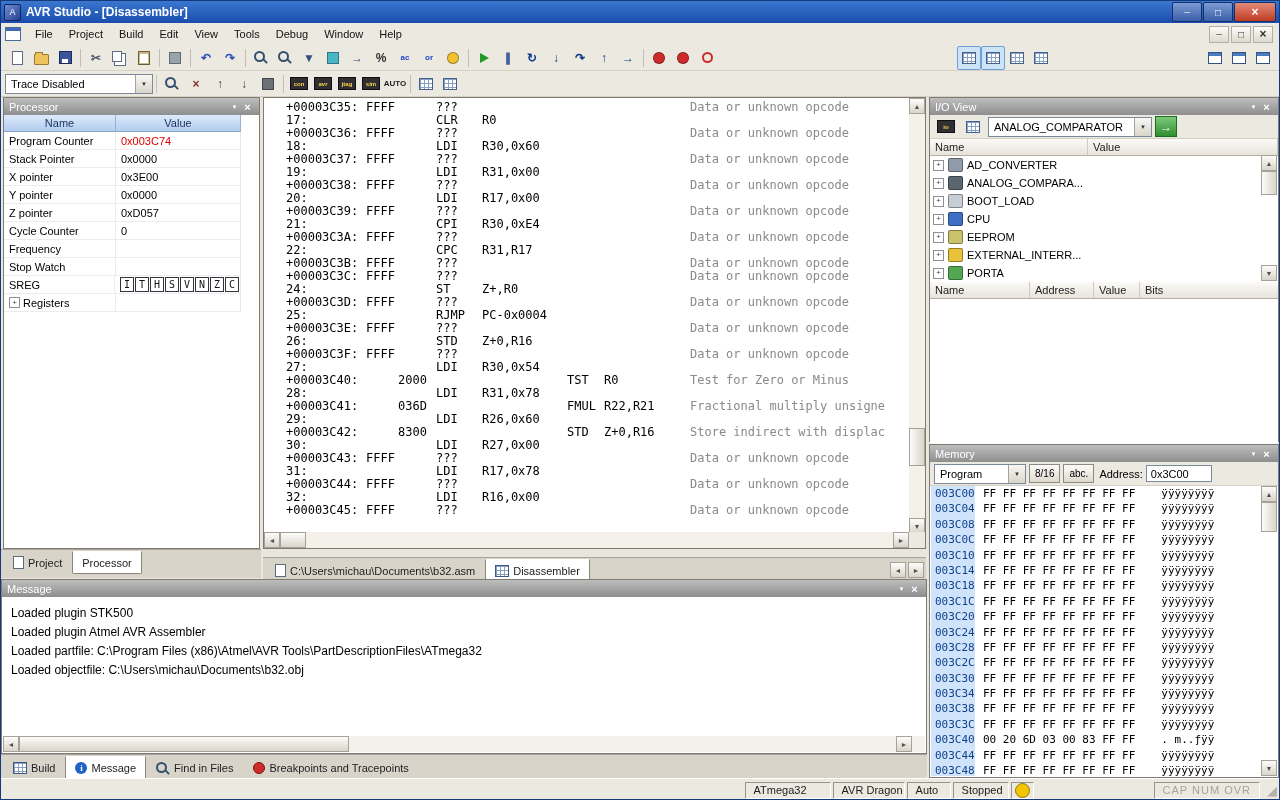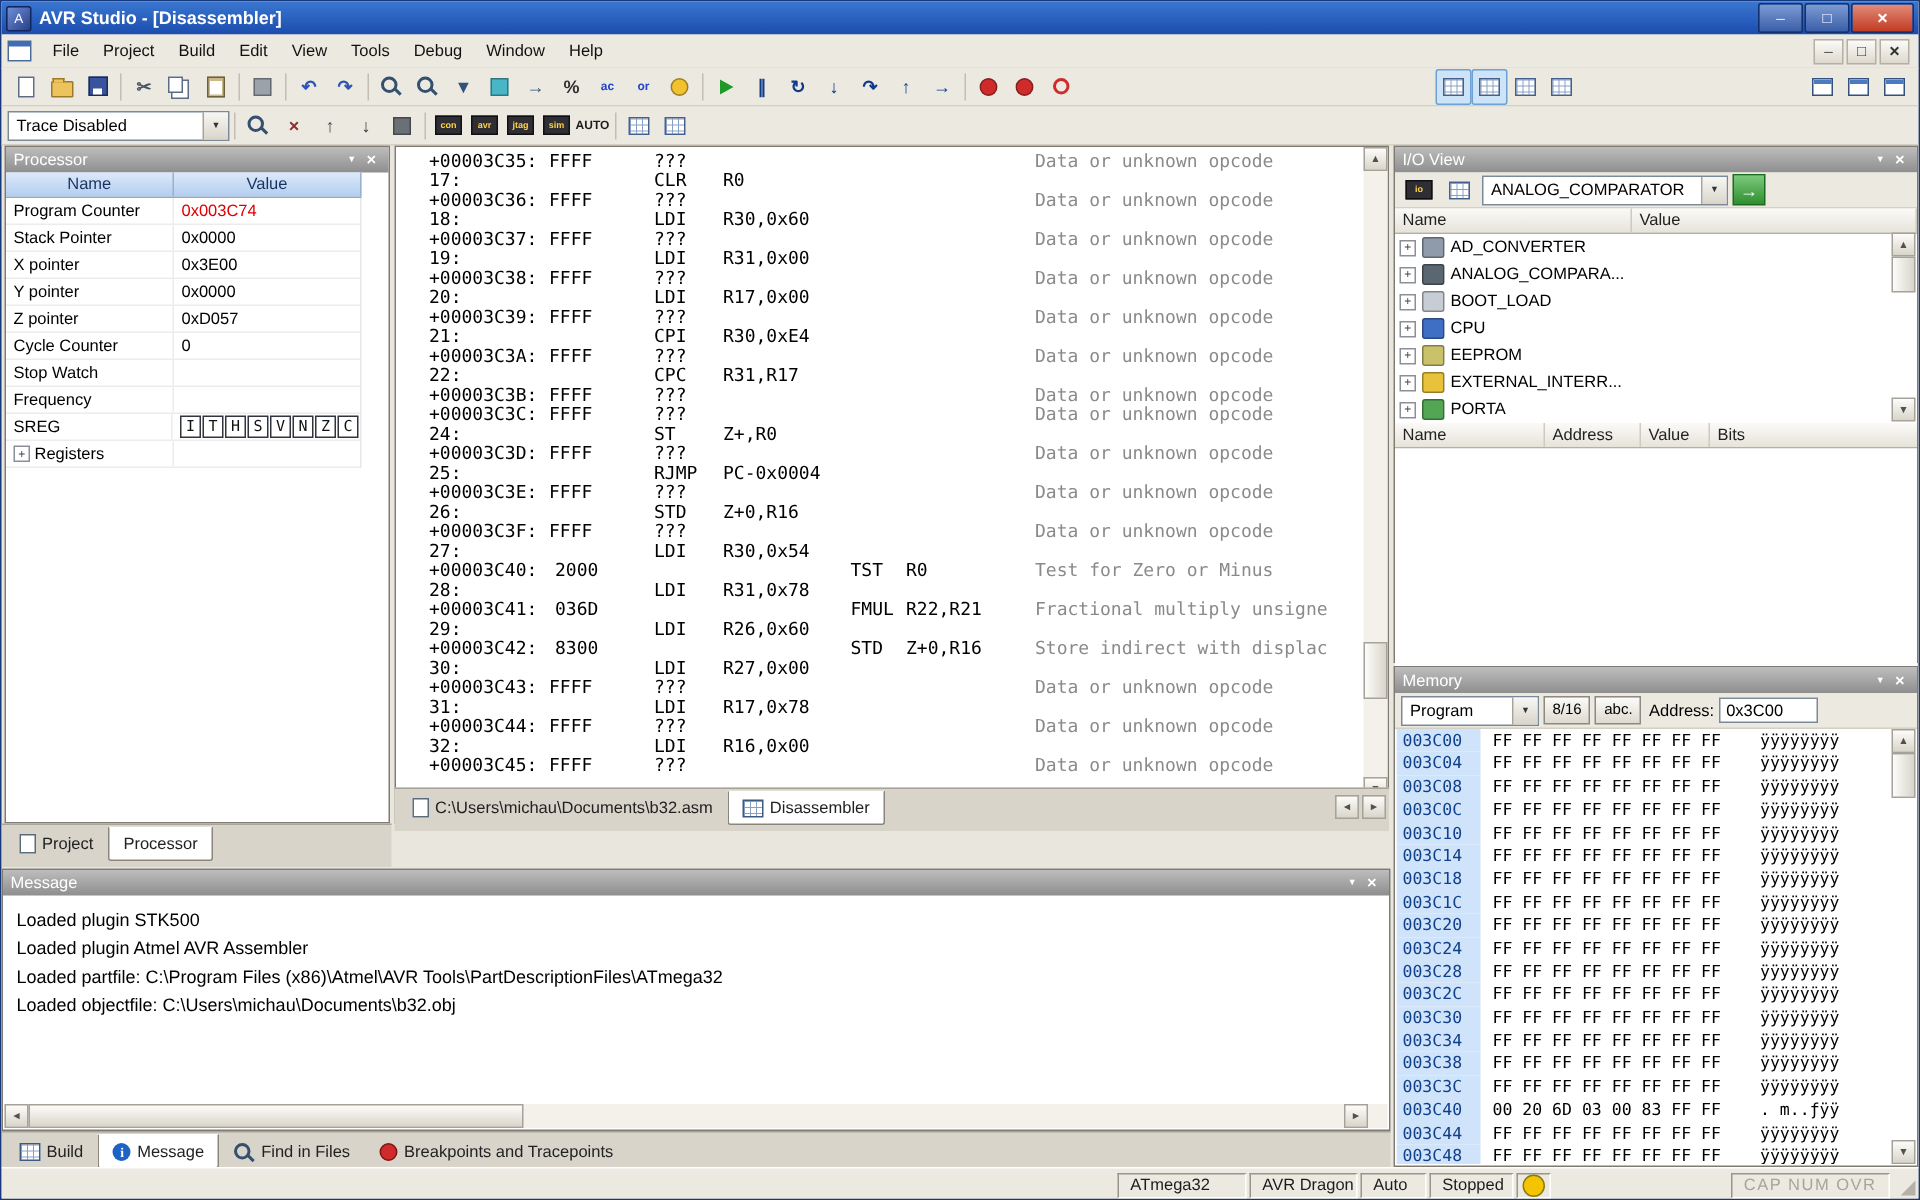--- a/index.html
+++ b/index.html
@@ -89,21 +89,21 @@
     font-size:8px;line-height:1;color:#444;background:#fff;flex:none}
   
   .docwrap{position:absolute;left:262px;top:96px;width:663px;height:452px;border:1px solid #7f7b72;background:#fff;box-sizing:border-box}
   #disasm-code{position:absolute;left:0;top:0;right:16px;bottom:16px;overflow:hidden;
     font-family:"DejaVu Sans Mono",monospace;font-size:12px;color:#000;padding:3px 0 0 22px}
   .dline{position:relative;height:13px;line-height:13px;white-space:pre}
   .la{position:absolute;left:0}
   .lh{position:absolute;left:80px}
   .lm{position:absolute;left:150px}
   .lo{position:absolute;left:196px}
-  .dis2 .lh{left:84px}
+  .dis2 .lh{left:112px}
   .dis2 .lm{left:281px}
   .dis2 .lo{left:318px}
   .lc{position:absolute;left:404px;color:#8a8a8a}
   
   .sbtn{position:absolute;width:16px;height:16px;background:linear-gradient(#fdfcfa,#d9d5ca);border:1px solid #a7a299;
     box-sizing:border-box;display:flex;align-items:center;justify-content:center}
   .sbtn::after{font-size:7px;color:#55504a}
   .ar-up::after{content:"▲"} .ar-down::after{content:"▼"} .ar-left::after{content:"◄"} .ar-right::after{content:"►"}
   .strack{position:absolute;background:#f3f1ea}
   .sthumb{position:absolute;background:linear-gradient(90deg,#fdfcfa,#d9d5ca);border:1px solid #a7a299;box-sizing:border-box}
@@ -131,21 +131,21 @@
   #io-tree{background:#fff;height:126px;overflow:hidden;position:relative}
   .iorow{display:flex;align-items:center;height:18px;font-size:11px;padding-left:3px}
   .ioic{width:13px;height:12px;border:1px solid rgba(0,0,0,.35);border-radius:2px;margin:0 4px;flex:none}
   
   .memtb{display:flex;align-items:center;gap:3px;padding:2px 4px;height:24px;box-sizing:border-box;background:#ece9e0;border-bottom:1px solid #d4d0c6}
   .mbtn{border:1px solid #8f8a80;background:linear-gradient(#fcfbf9,#dedacf);font-size:10px;padding:0 5px;height:17px;display:flex;align-items:center}
   .addrlabel{font-size:11px;margin-left:2px}
   .addrbox{border:1px solid #7a8a99;background:#fff;width:66px;height:17px;font-size:11px;display:flex;align-items:center;padding-left:4px;box-sizing:border-box}
   #mem-rows{position:absolute;left:1px;top:41px;right:17px;bottom:1px;background:#fff;overflow:hidden;font-family:"DejaVu Sans Mono",monospace;font-size:11px}
   .mrow{display:flex;height:15.4px;line-height:15.4px}
-  .maddr{width:56px;background:#cfe3fa;color:#10408c;padding-left:4px;box-sizing:border-box;flex:none}
+  .maddr{width:44px;background:#cfe3fa;color:#10408c;padding-left:4px;box-sizing:border-box;flex:none}
   .mbytes{padding-left:8px;white-space:pre;color:#000}
   .mascii{padding-left:26px;white-space:pre;color:#000}
   
   #msg-lines{position:absolute;left:1px;right:1px;top:18px;bottom:17px;background:#fff;overflow:hidden;padding-top:6px}
   .mline{height:19px;line-height:19px;font-size:12px;padding-left:8px;color:#000;white-space:nowrap}
   
   .statusbar{position:absolute;left:0;top:777px;width:100%;height:23px;background:#ece9e0;border-top:1px solid #fff;
     display:flex;align-items:center;padding:0 2px;box-sizing:border-box}
   .sfield{height:17px;margin:0 1px;border:1px solid;border-color:#9a958b #fff #fff #9a958b;font-size:11px;
     display:flex;align-items:center;padding:0 8px;color:#1c1c1c;box-sizing:border-box;white-space:nowrap}
@@ -399,27 +399,27 @@
           <span class="pval">0xD057</span>
         </div>
         <div class="prow">
           <span class="pname">
             <span>Cycle Counter</span>
           </span>
           <span class="pval">0</span>
         </div>
         <div class="prow">
           <span class="pname">
+            <span>Frequency</span>
+          </span>
+          <span class="pval"></span>
+        </div>
+        <div class="prow">
+          <span class="pname">
             <span>Stop Watch</span>
-          </span>
-          <span class="pval"></span>
-        </div>
-        <div class="prow">
-          <span class="pname">
-            <span>Frequency</span>
           </span>
           <span class="pval"></span>
         </div>
         <div class="prow">
           <span class="pname">
             <span>SREG</span>
           </span>
           <span class="pval">
             <span class="sregbox">I</span>
             <span class="sregbox">T</span>
@@ -492,21 +492,21 @@
     <div class="sthumb" style="right:0;top:330px;width:16px;height:38px"></div>
     <div class="sbtn ar-down" style="right:0;top:420px"></div>
 
     <div class="strack" style="left:0;bottom:0;height:16px;right:16px"></div>
     <div class="sbtn ar-left" style="left:0;bottom:0"></div>
     <div class="sthumb h" style="left:16px;bottom:0;width:26px;height:16px"></div>
     <div class="sbtn ar-right" style="right:16px;bottom:0"></div>
     <div class="scorner"></div>
   </div>
 
-  <div class="tabbar" id="doc-tabs" style="left:262px;top:524px;width:663px;height:29px">
+  <div class="tabbar" id="doc-tabs" style="left:262px;top:556px;width:663px;height:29px">
       <span class="tab">
         <span class="tabic k-doc"></span>
         <span class="tlabel">C:\Users\michau\Documents\b32.asm</span>
       </span>
       <span class="tab active">
         <span class="tabic k-grid"></span>
         <span class="tlabel">Disassembler</span>
       </span>
       <span class="tabnav">
         <span class="sbtn ar-left" style="position: static;"></span>

